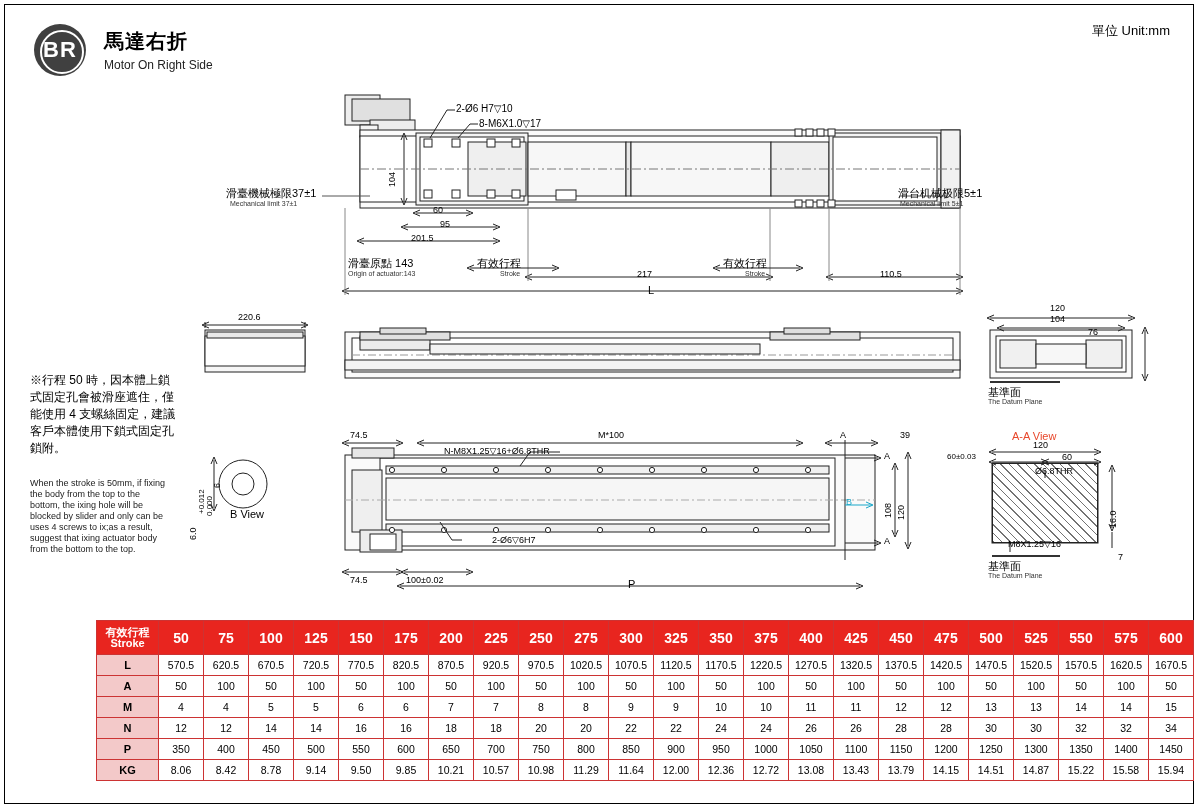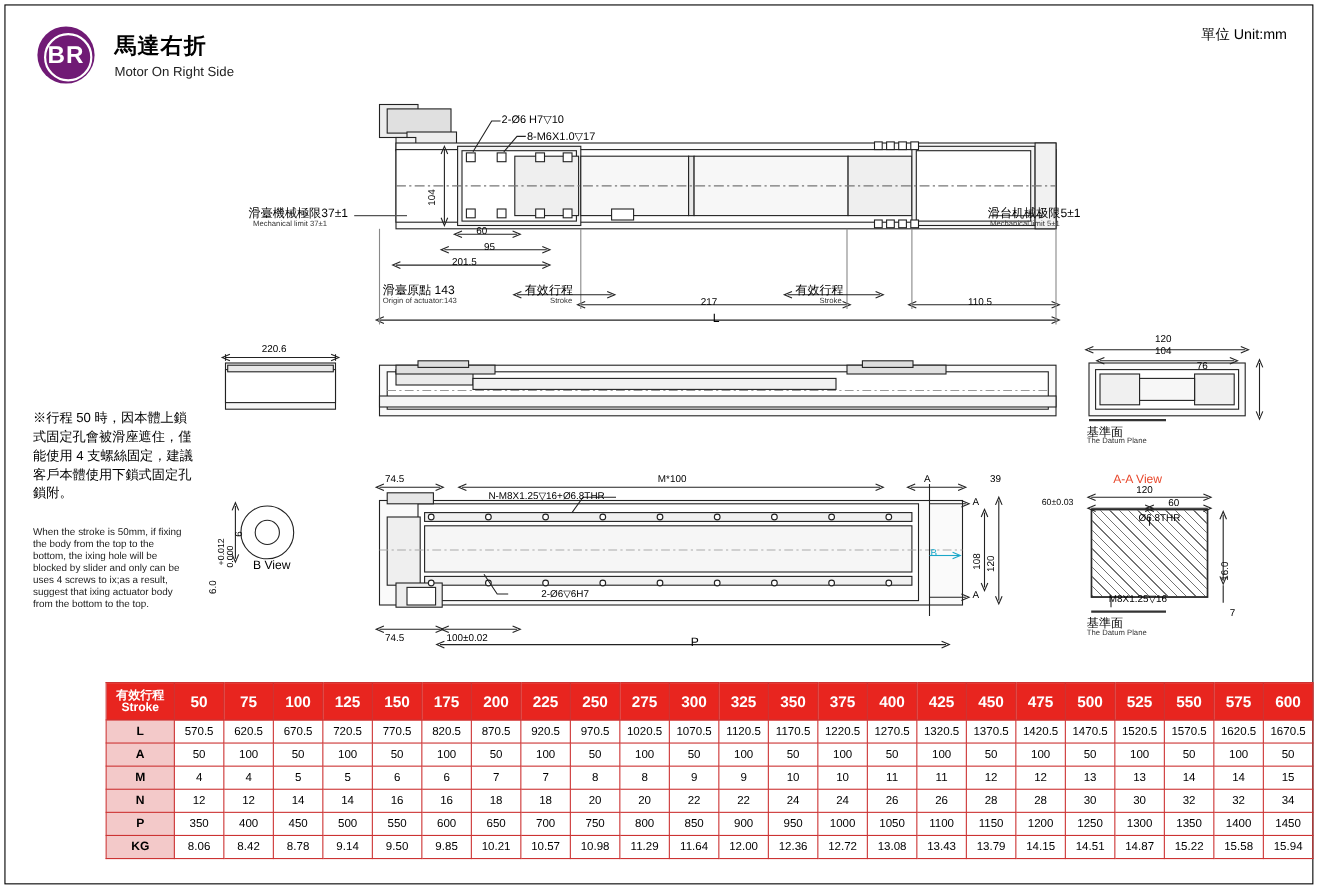--- a/index.html
+++ b/index.html
@@ -1,19 +1,19 @@
 <!DOCTYPE html>
 <html><head>
 <meta charset="utf-8">
 <style>
   html,body{margin:0;padding:0;background:#fff;}
   body{width:1200px;height:809px;position:relative;font-family:"Liberation Sans",sans-serif;color:#000;overflow:hidden;}
   .frame{position:absolute;left:4px;top:4px;width:1190px;height:800px;border:1px solid #000;box-sizing:border-box;}
   
-  .logo{position:absolute;left:34px;top:24px;width:52px;height:52px;border-radius:50%;background:#701a75;color:#fff;
+  .logo{position:absolute;left:34px;top:24px;width:52px;height:52px;border-radius:50%;background:#404040;color:#fff;
         display:flex;align-items:center;justify-content:center;font-weight:bold;font-size:22px;letter-spacing:1px;}
   .logo-inner{position:absolute;left:40px;top:30px;width:40px;height:40px;border-radius:50%;border:2px solid #fff;pointer-events:none;}
   .title-cn{position:absolute;left:104px;top:28px;font-size:20px;font-weight:bold;letter-spacing:1px;}
   .title-en{position:absolute;left:104px;top:58px;font-size:12px;color:#222;}
   .unit{position:absolute;right:30px;top:22px;font-size:13px;}
   
   .t{position:absolute;font-size:10px;white-space:nowrap;}
   .t.s9{font-size:9px;}
   .t.s8{font-size:8px;}
   .t.s11{font-size:11px;}

